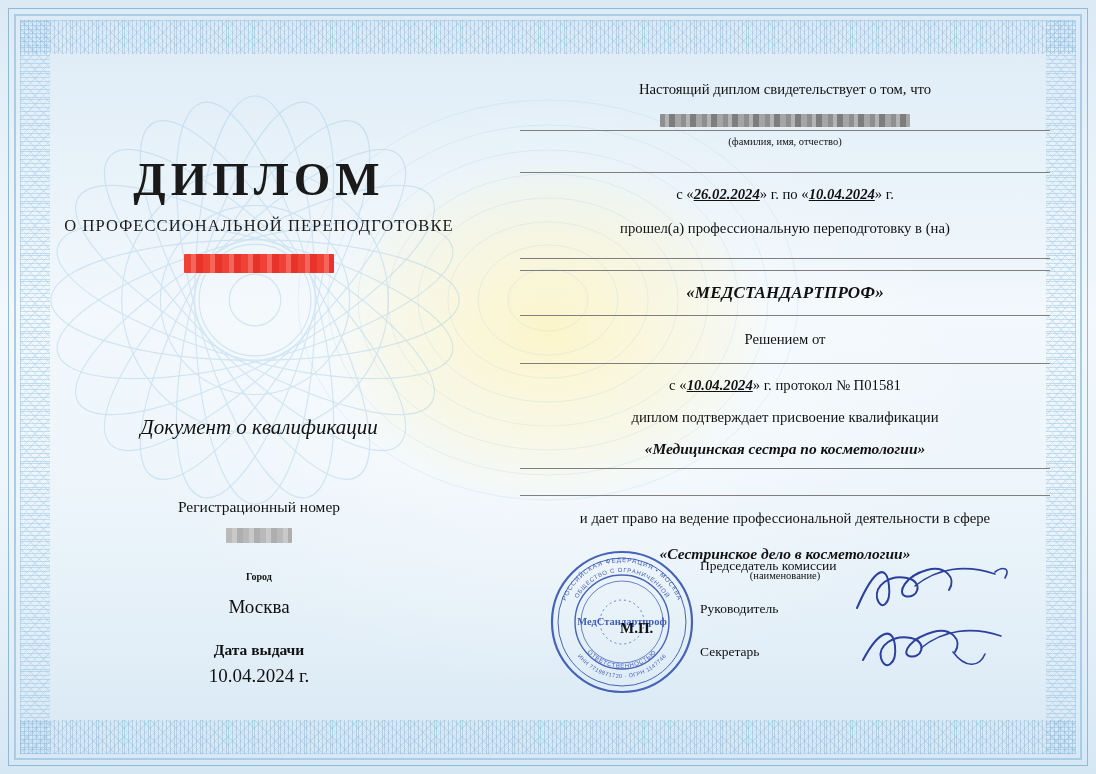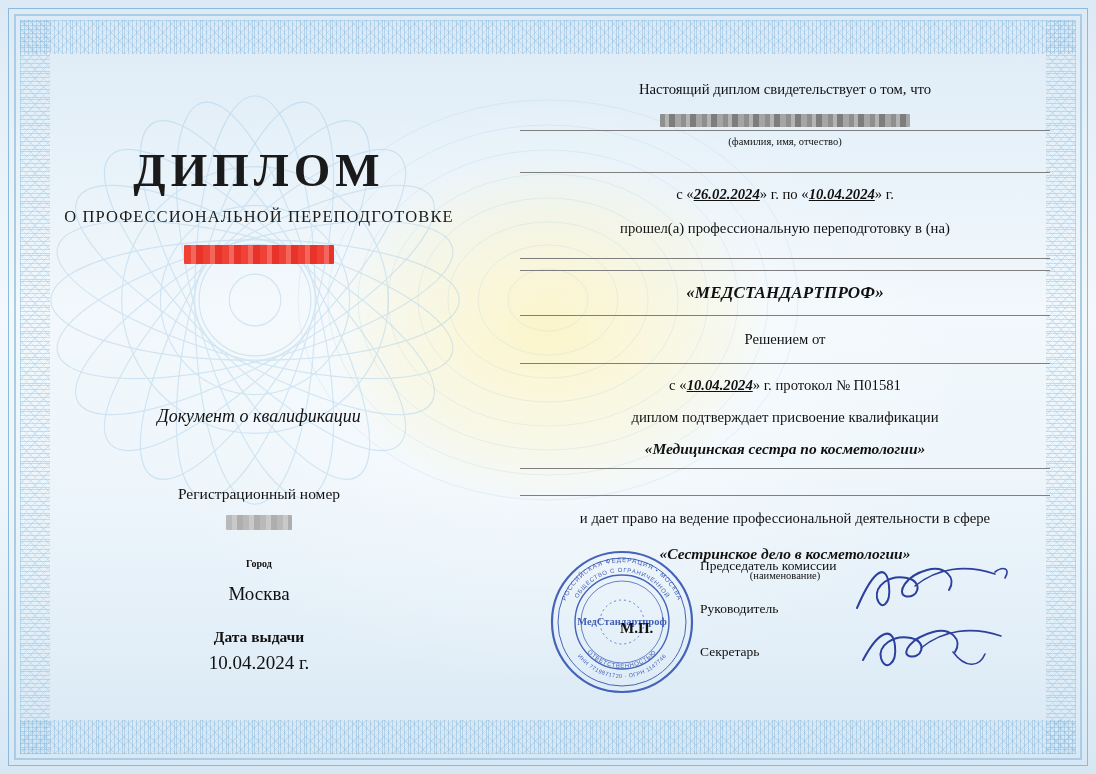--- a/index.html
+++ b/index.html
@@ -102,21 +102,21 @@
   
   .content {
     position: absolute;
     inset: 0;
   }
 
   
   .left-col {
     position: absolute;
     left: 44px;
-    top: 45px;
+    top: 54px;
     width: 430px;
     text-align: center;
   }
   .diplom-title {
     font-family: "Liberation Serif", serif;
     font-size: 47px;
     letter-spacing: 5px;
     font-weight: 700;
     color: #1a1a1a;
     margin-top: 98px;
@@ -135,21 +135,21 @@
     border-radius: 1px;
     user-select: none;
   }
   .redact.r-left-name {
     margin-top: 18px;
     width: 150px;
     height: 19px;
   }
   .doc-kval {
     margin-top: 138px;
-    font-size: 18px;
+    font-size: 21px;
     font-style: italic;
     color: #111;
   }
   .reg-label {
     margin-top: 58px;
     font-size: 15.5px;
     color: #111;
   }
   .redact.r-regnum {
     margin-top: 12px;

